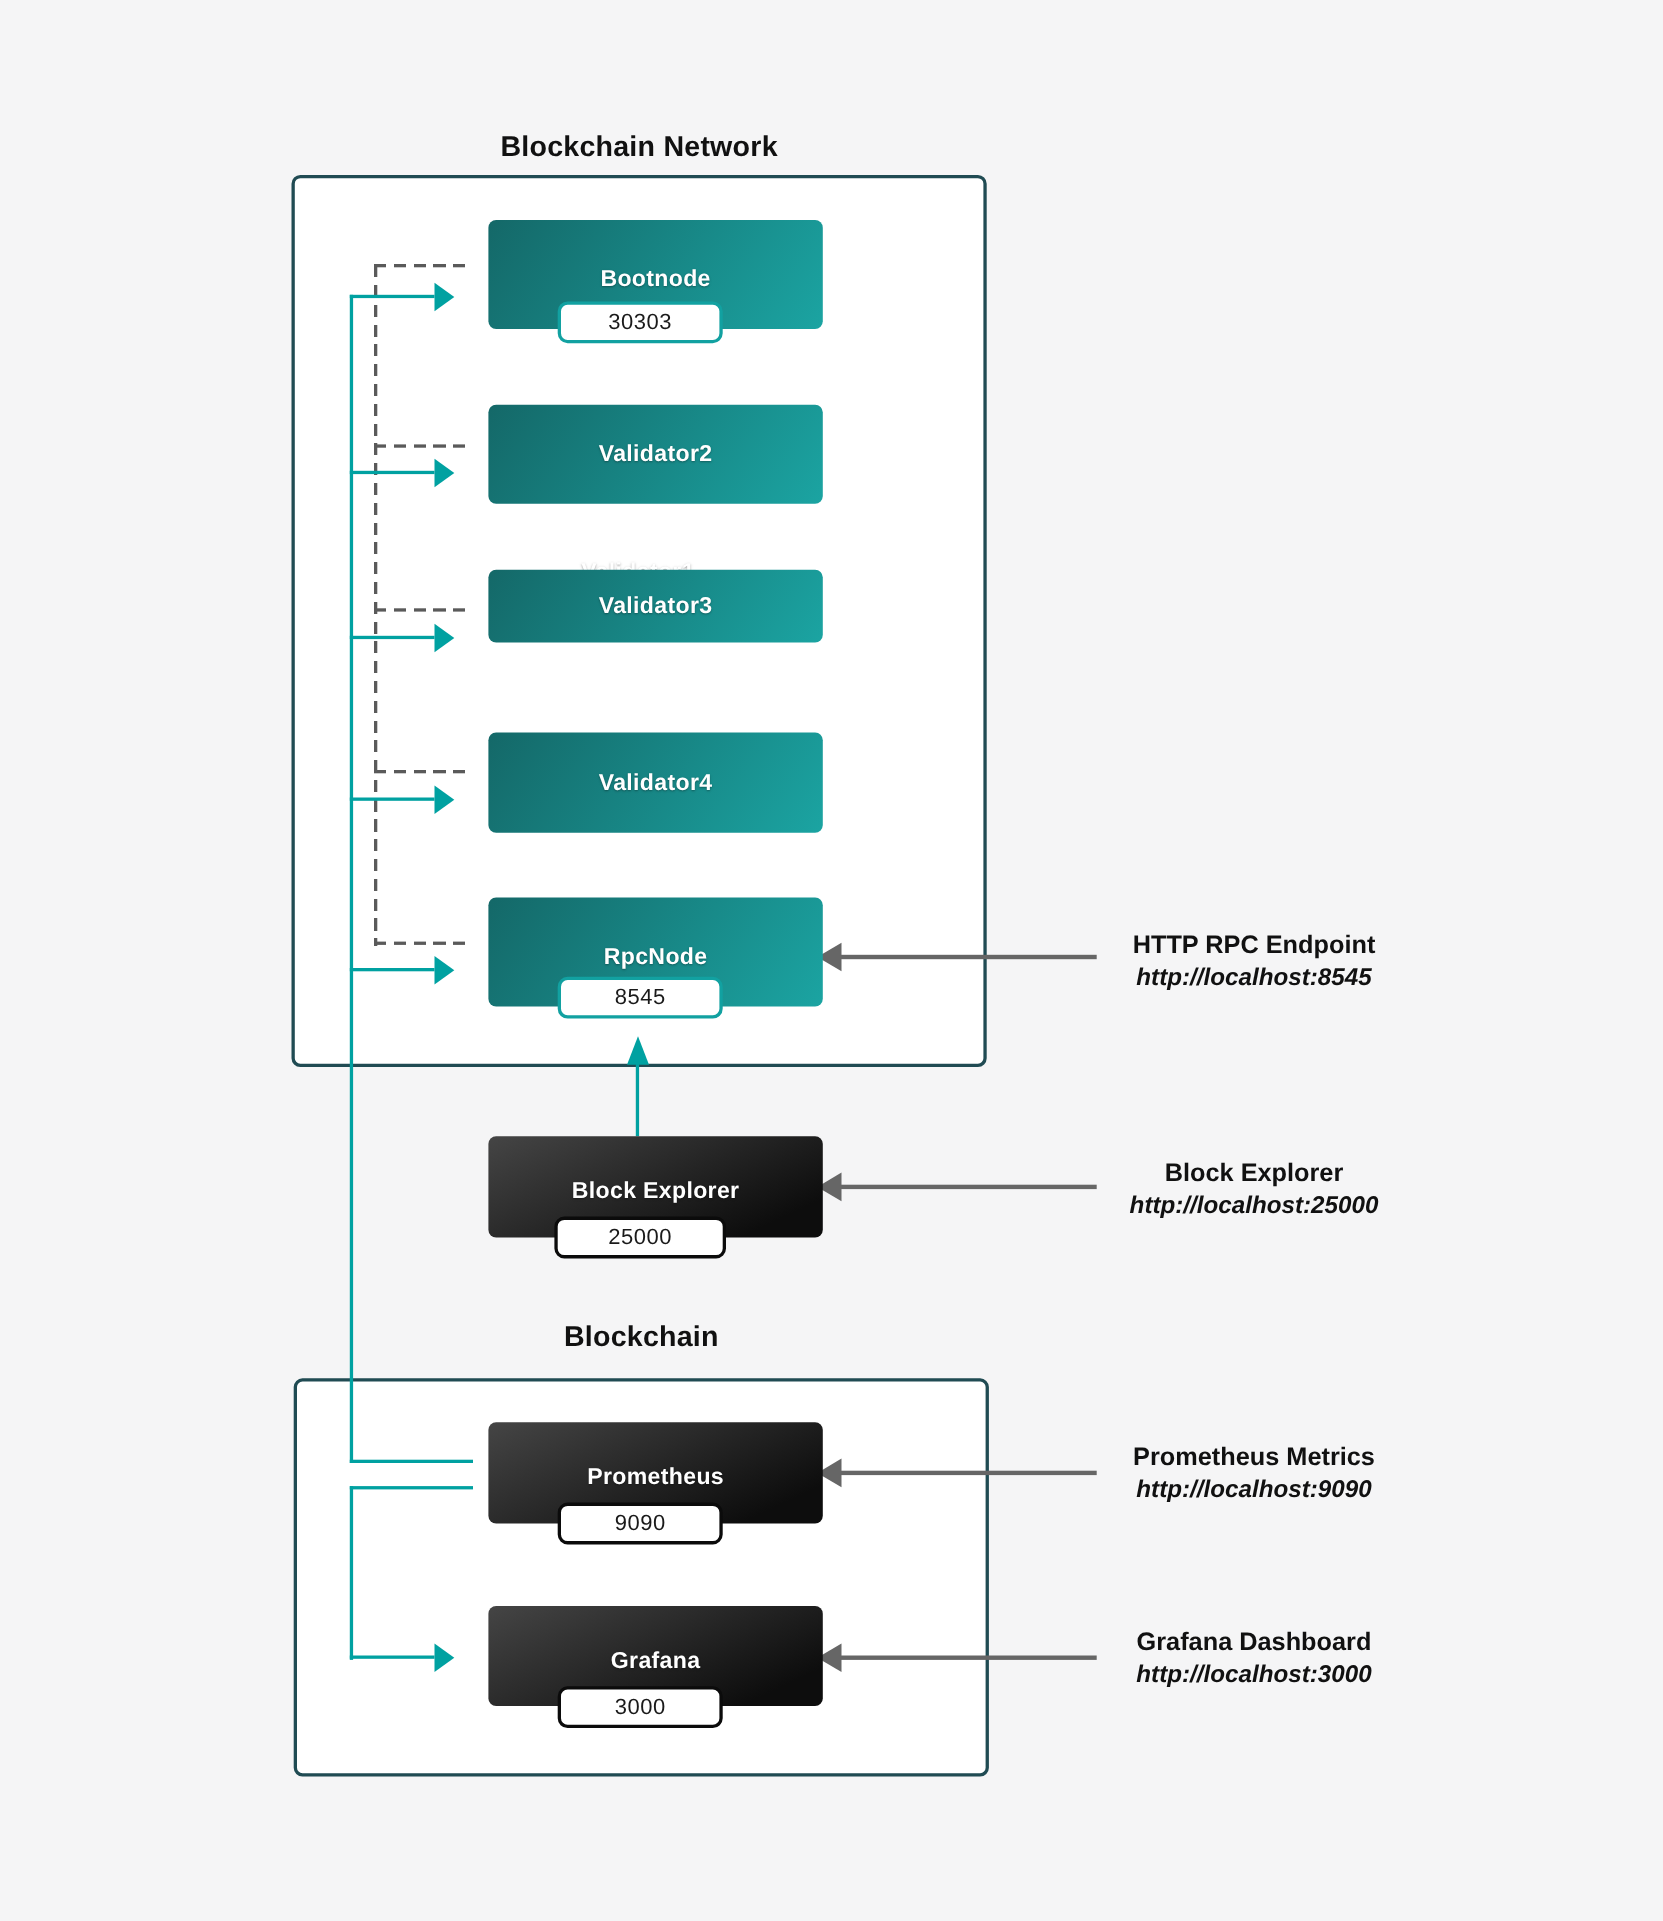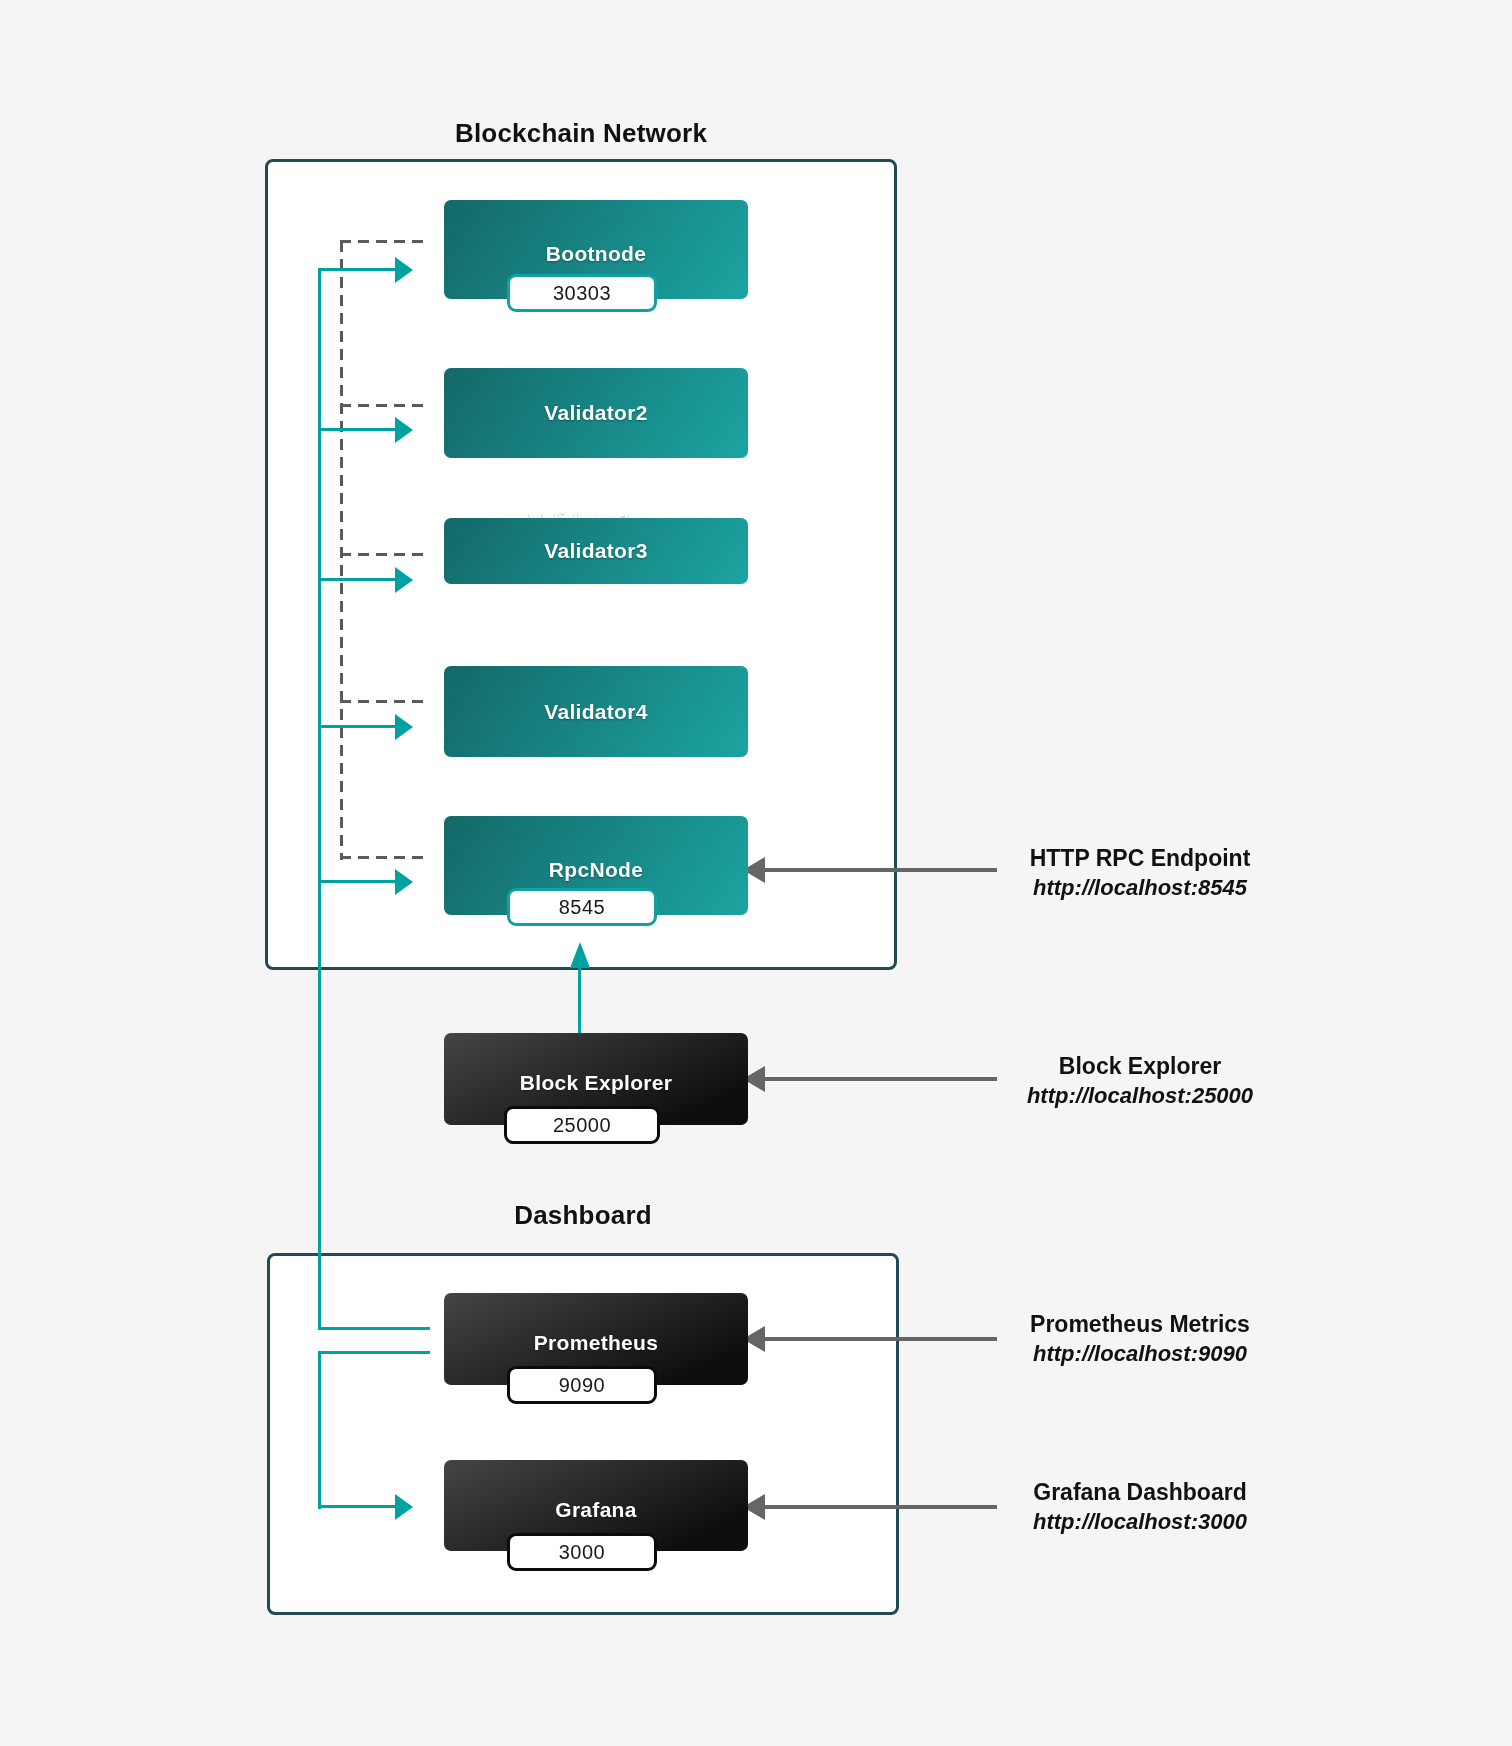--- a/index.html
+++ b/index.html
@@ -54,21 +54,21 @@
   .annotation{position:absolute;left:970px;width:340px;text-align:center;z-index:2;color:var(--text-dark);}
   .ann-title{font-size:23px;font-weight:700;line-height:30px;}
   .ann-url{font-size:22px;font-weight:700;font-style:italic;line-height:30px;}
 </style>
 </head>
 <body>
 
 <div class="canvas">
 
   <div class="section-title" style="left:331px;top:106px;margin-top:12px;">Blockchain Network</div>
-  <div class="section-title" style="left:333px;top:1200px;">Dashboard</div>
+  <div class="section-title" style="left:333px;top:1200px;">Blockchain</div>
 
   <div class="container-box" style="left:265px;top:159px;width:632px;height:811px;"></div>
   <div class="container-box" style="left:267px;top:1253px;width:632px;height:362px;"></div>
 
   <div class="edge dash-v" style="left:340px;top:241px;height:619px;"></div>
   <div class="edge dash-h" style="left:340px;top:240px;width:88px;"></div>
   <div class="edge dash-h" style="left:340px;top:404px;width:88px;"></div>
   <div class="edge dash-h" style="left:340px;top:553px;width:88px;"></div>
   <div class="edge dash-h" style="left:340px;top:700px;width:88px;"></div>
   <div class="edge dash-h" style="left:340px;top:856px;width:88px;"></div>

